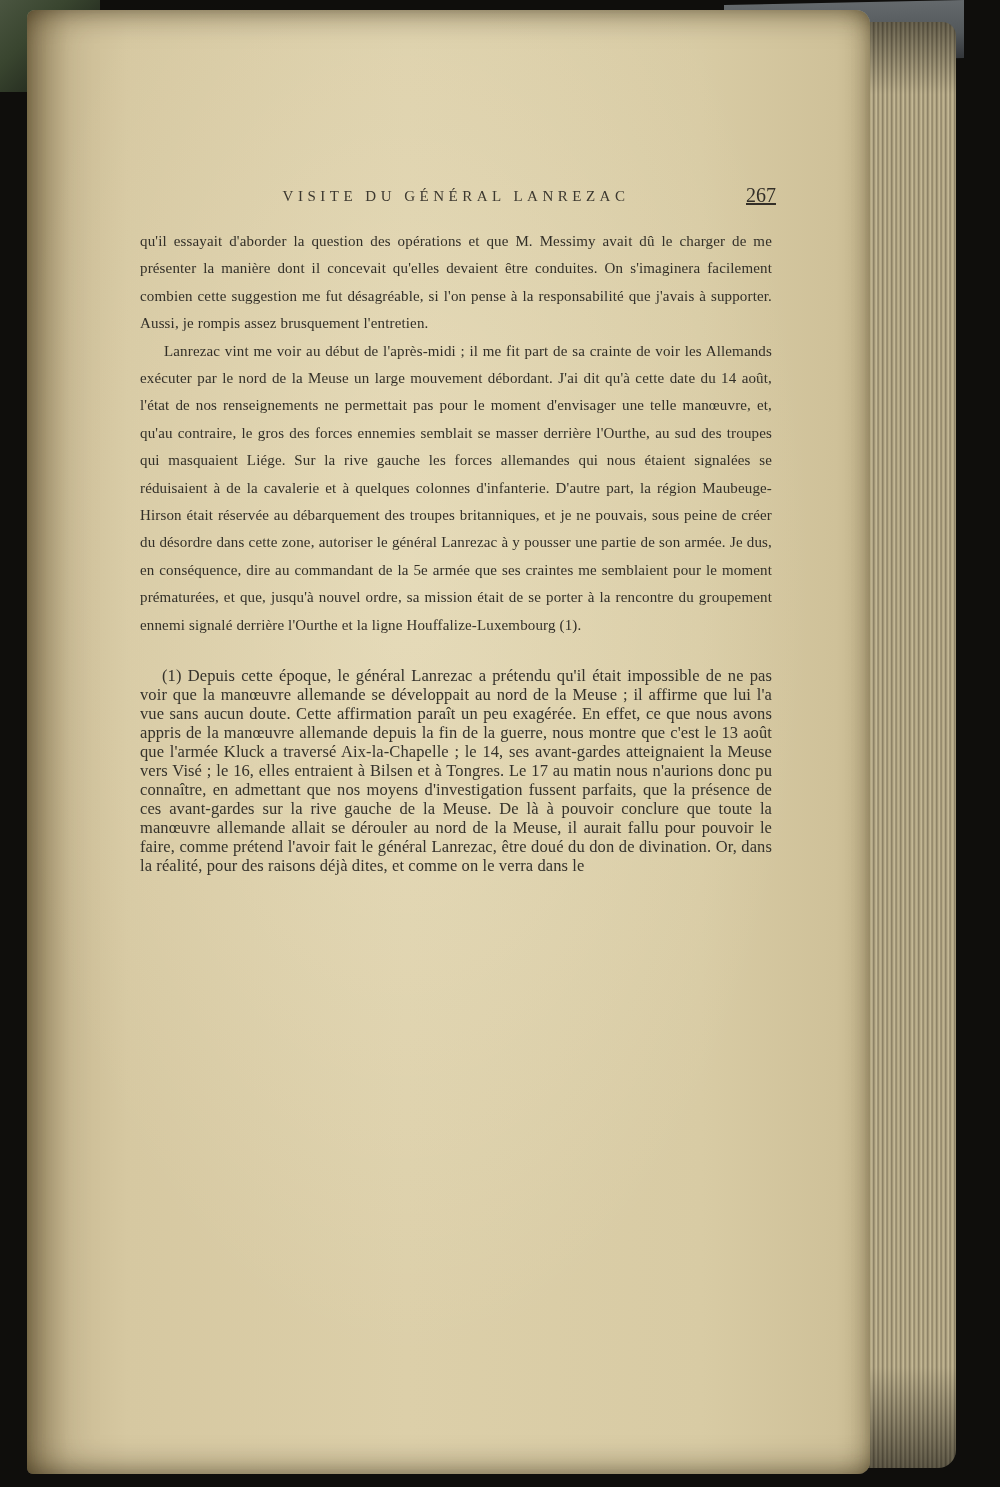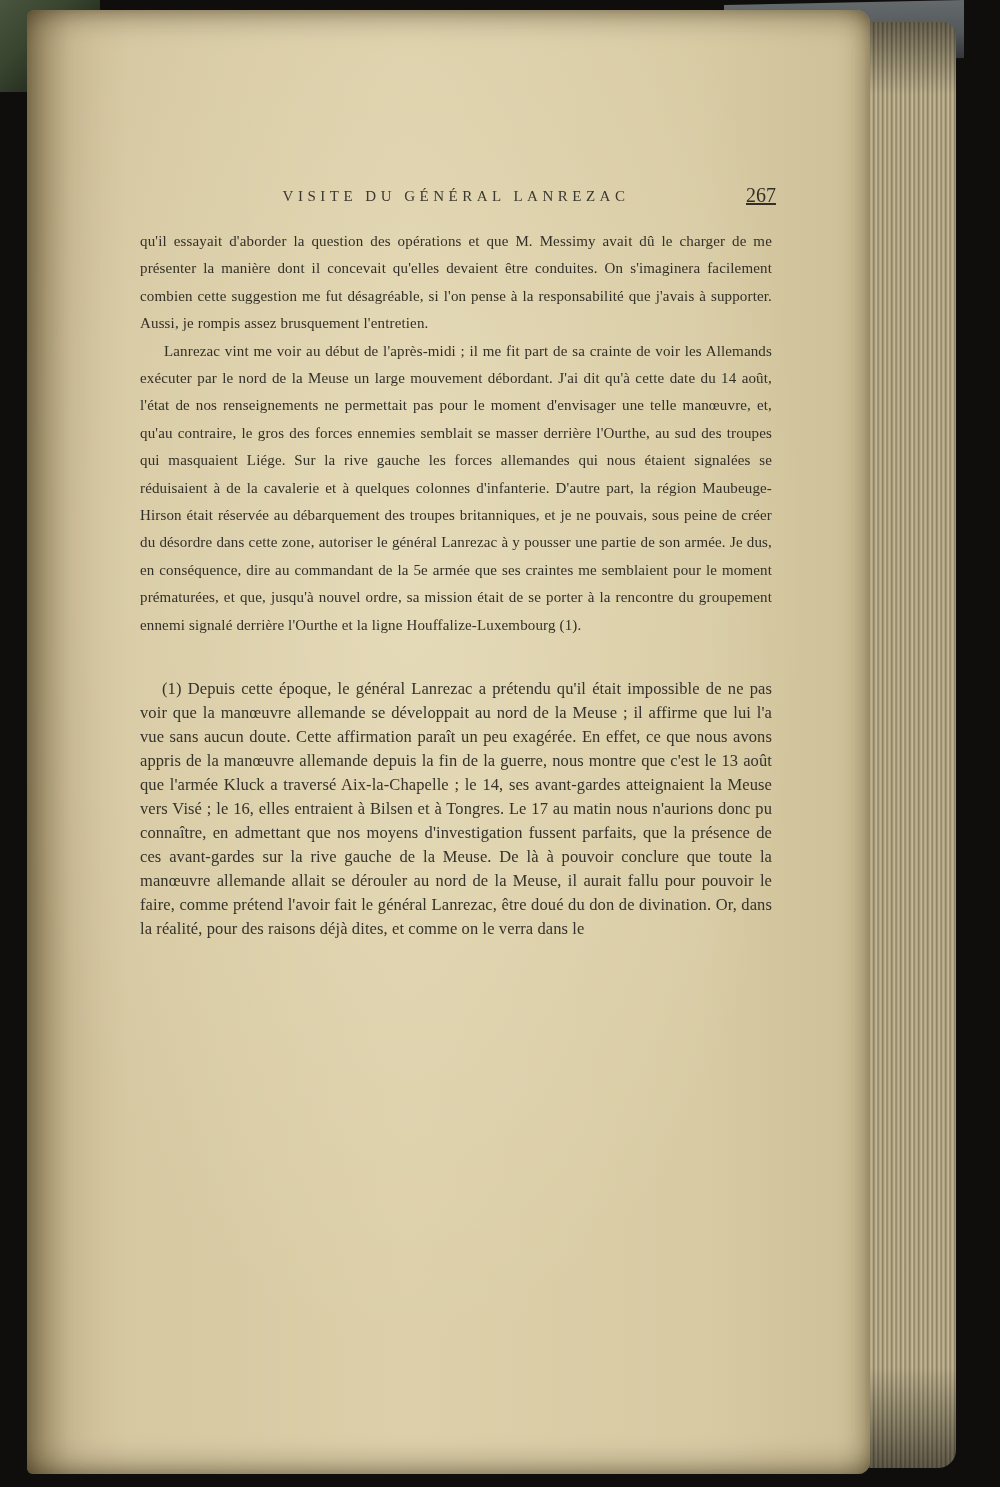--- a/index.html
+++ b/index.html
@@ -97,23 +97,23 @@
     font-size: 15px;
     line-height: 27.4px;
     text-align: justify;
     letter-spacing: 0.15px;
     hyphens: auto;
     -webkit-hyphens: auto;
   }
   .body-text p.indent { text-indent: 24px; }
 
   .footnote {
-    margin-top: 38px;
+    margin-top: 27px;
     font-size: 16.5px;
-    line-height: 24px;
+    line-height: 19px;
     text-align: justify;
     text-indent: 22px;
     letter-spacing: 0.1px;
     hyphens: auto;
     -webkit-hyphens: auto;
     color: #35322b;
   }
 </style>
 </head>
 <body>

